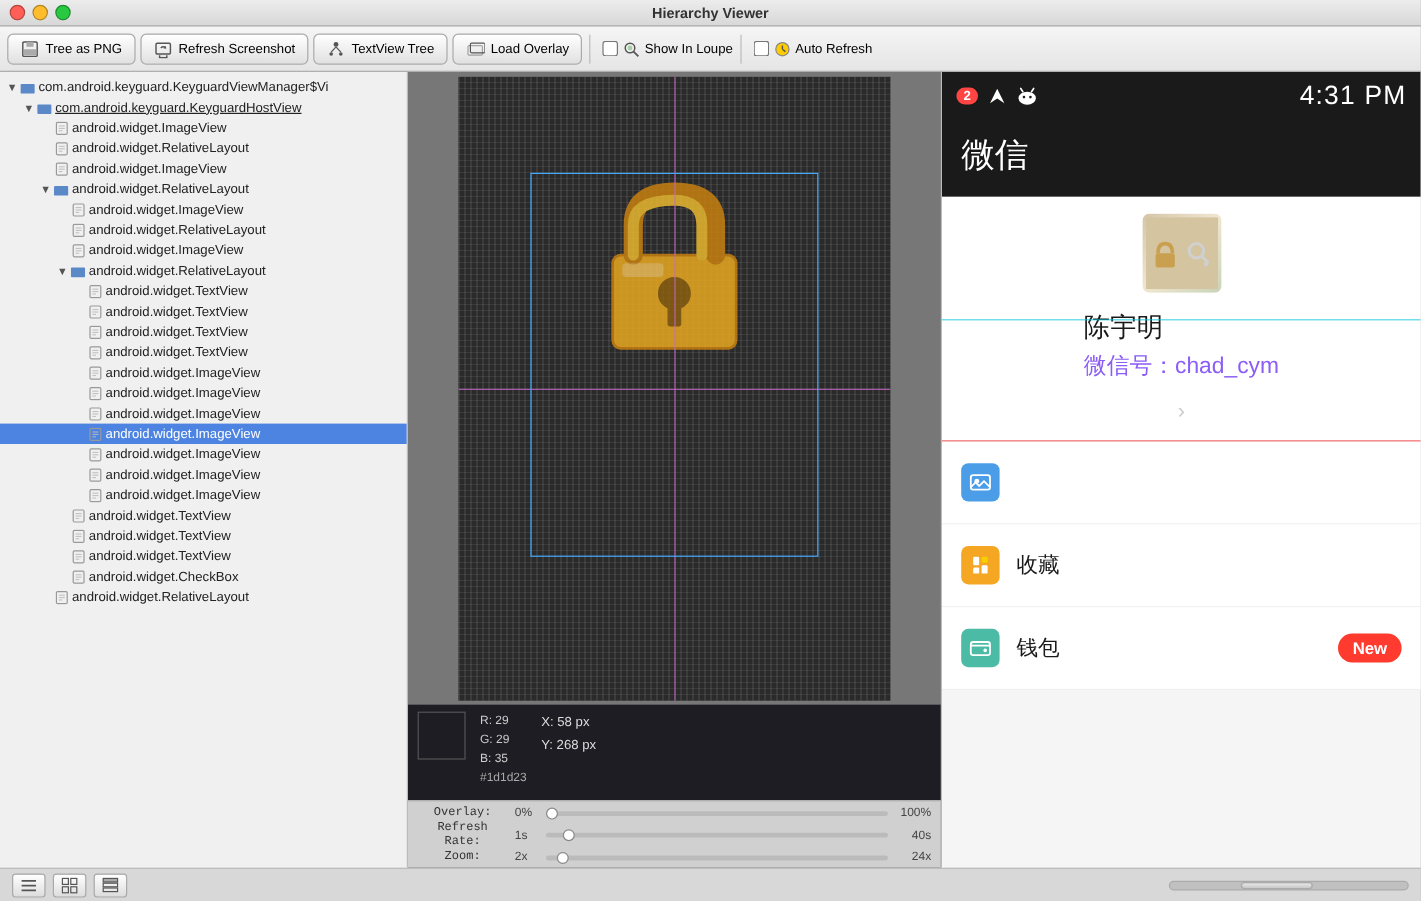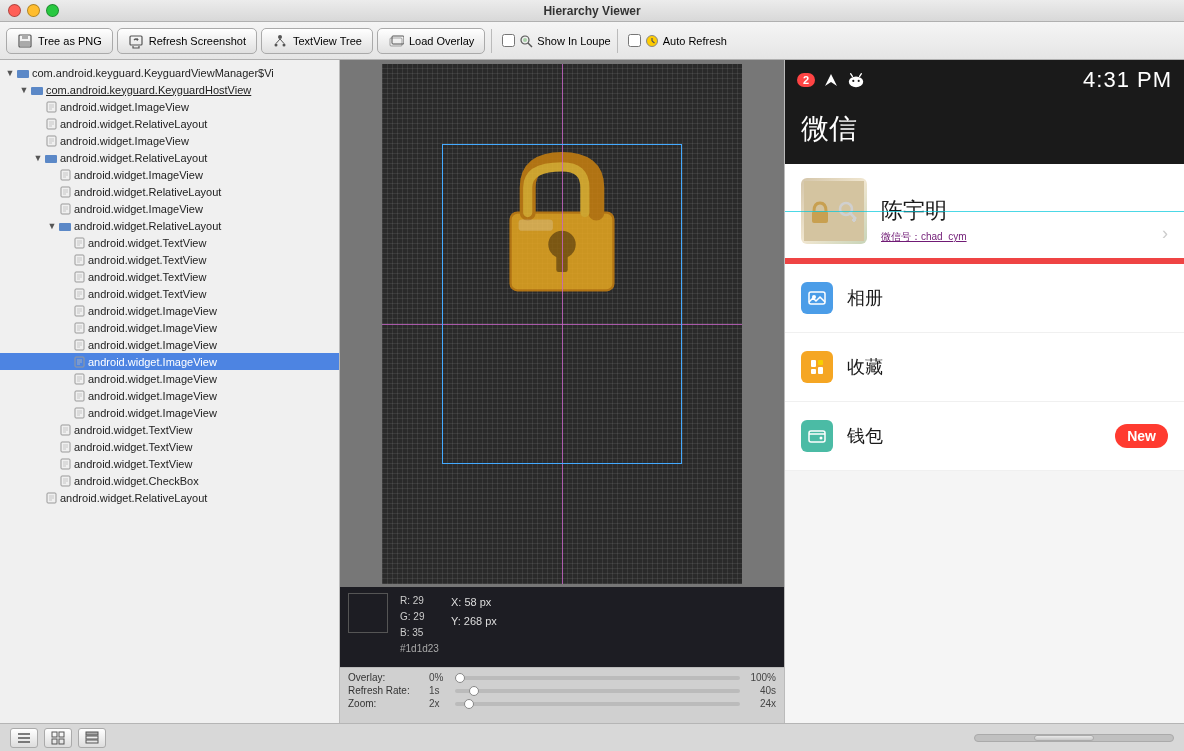--- a/index.html
+++ b/index.html
@@ -252,22 +252,23 @@
     }
     .slider-row {
       display: flex;
       align-items: center;
       font-size: 10px;
       gap: 6px;
     }
     .slider-label {
       width: 75px;
       color: #333;
-      text-align: left;
+      text-align: center;
       font-size: 10px;
+      font-family: Liberation Mono, monospace;
     }
     .slider-track {
       flex: 1;
       height: 4px;
       background: #bbb;
       border-radius: 2px;
       position: relative;
     }
     .slider-thumb {
       position: absolute;
@@ -323,25 +324,26 @@
     .wechat-title {
       color: white;
       font-size: 28px;
       font-weight: 300;
     }
 
     
     .profile-section {
       background: white;
       display: flex;
-      align-items: flex-end;
+      align-items: center;
       padding: 14px 16px;
       gap: 14px;
-      border-bottom: 6px solid #ef4444;
+      border-bottom: 1px solid #ef4444;
       position: relative;
+      flex-direction: column;
     }
     .avatar {
       width: 66px;
       height: 66px;
       background: #e8e8e8;
       border-radius: 6px;
       overflow: hidden;
       flex-shrink: 0;
     }
     .avatar-img {
@@ -354,23 +356,22 @@
       font-size: 20px;
     }
     .profile-info { flex: 1; }
     .profile-name {
       font-size: 22px;
       font-weight: 500;
       color: #1a1a1a;
       margin-bottom: 4px;
     }
     .profile-wechat {
-      font-size: 10px;
-      color: #701a75;
-      text-decoration: underline;
+      font-size: 19px;
+      color: #8b5cf6;
     }
     .profile-arrow {
       color: #ccc;
       font-size: 18px;
     }
     
     .cyan-line {
       position: absolute;
       top: 50%;
       left: 0; right: 0;
@@ -981,21 +982,20 @@
     </div>
 
     <div class="menu-item">
       <div class="menu-icon icon-blue">
         <svg width="20" height="20" viewBox="0 0 20 20">
           <rect x="2" y="4" width="16" height="12" rx="2" fill="none" stroke="white" stroke-width="1.5"></rect>
           <circle cx="7" cy="9" r="2" fill="white"></circle>
           <path d="M2 14 L6 10 L9 13 L13 9 L18 14" stroke="white" stroke-width="1.5" fill="none"></path>
         </svg>
       </div>
-      <span class="menu-label">相册</span>
     </div>
 
     <div class="menu-item">
       <div class="menu-icon icon-orange">
         <svg width="20" height="20" viewBox="0 0 20 20">
           <rect x="4" y="3" width="5" height="7" rx="1" fill="white"></rect>
           <rect x="4" y="12" width="5" height="5" rx="1" fill="white"></rect>
           <rect x="11" y="3" width="5" height="5" rx="1" fill="#f8d000"></rect>
           <rect x="11" y="10" width="5" height="7" rx="1" fill="white"></rect>
         </svg>

